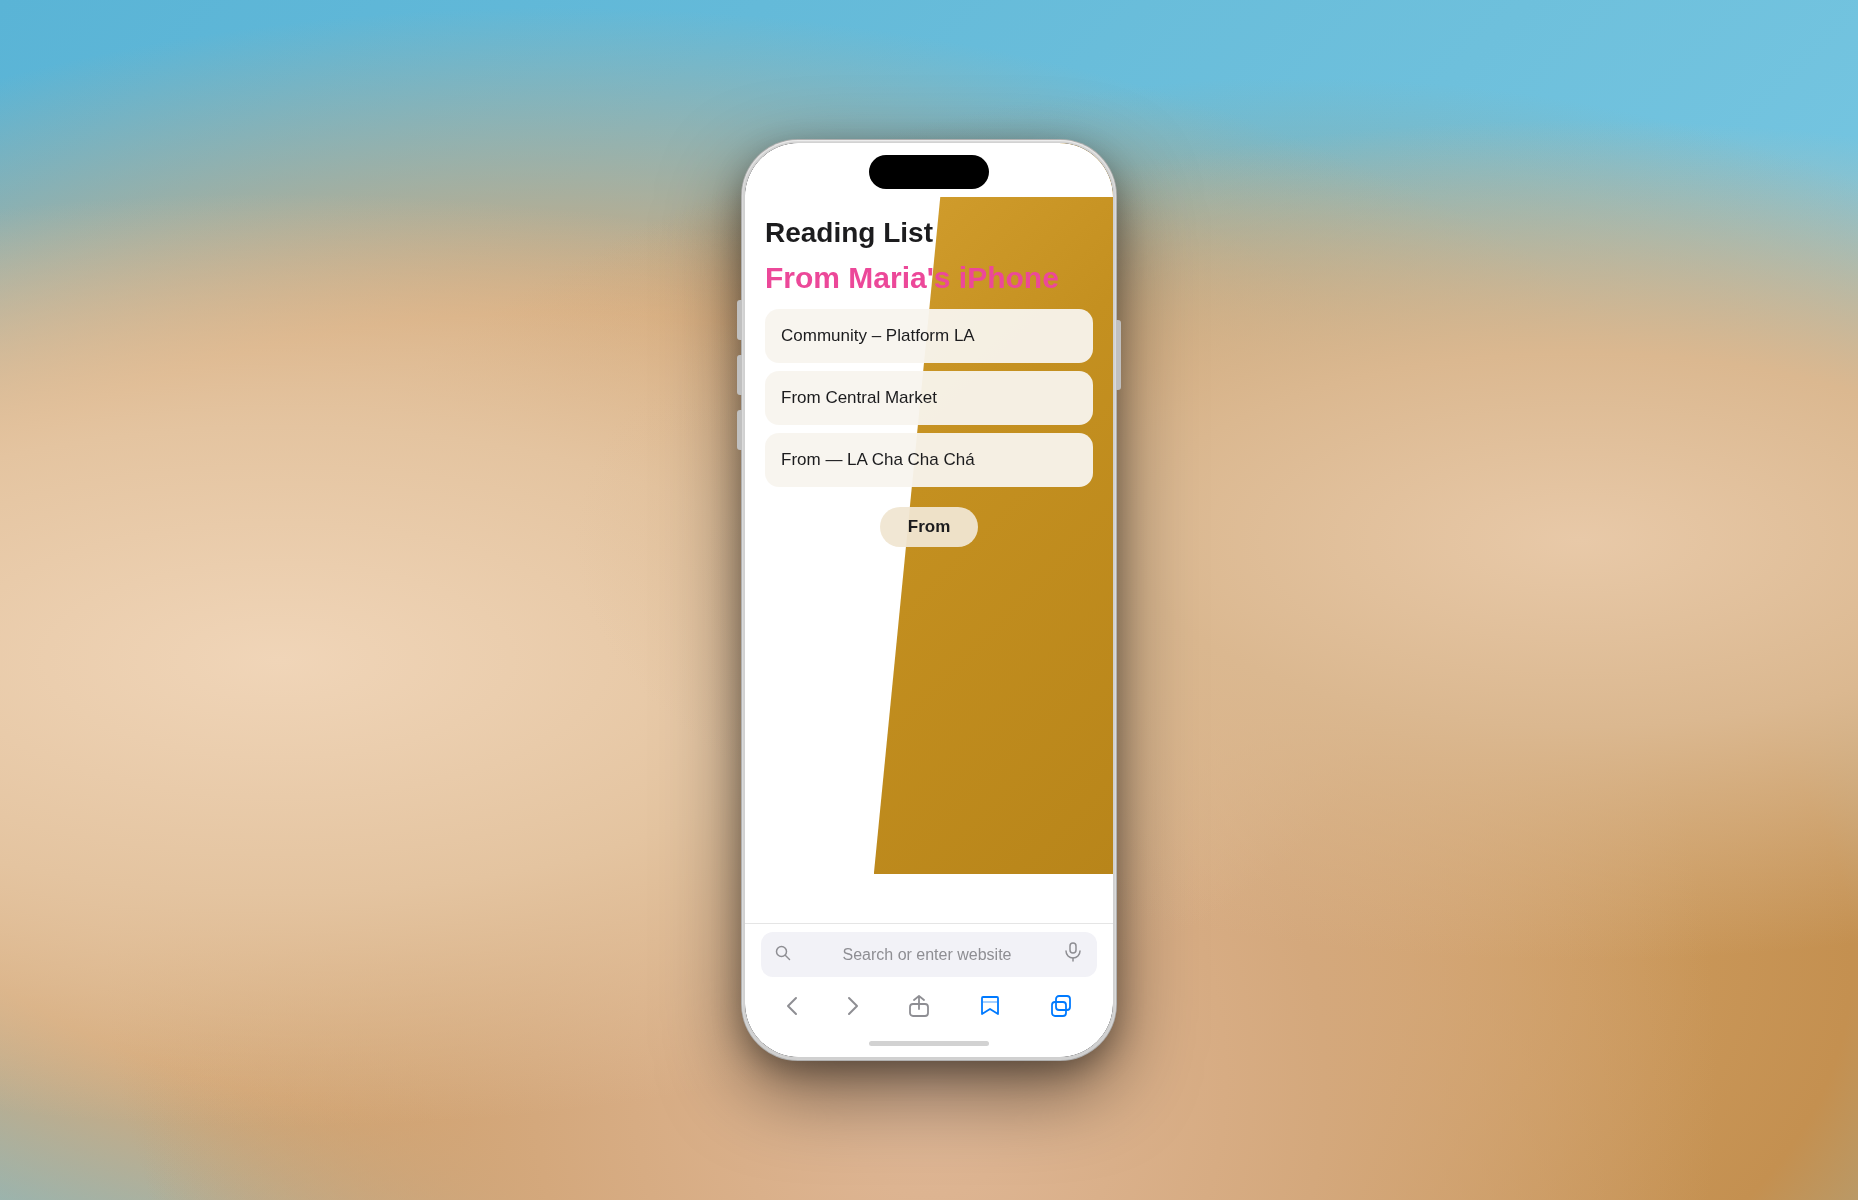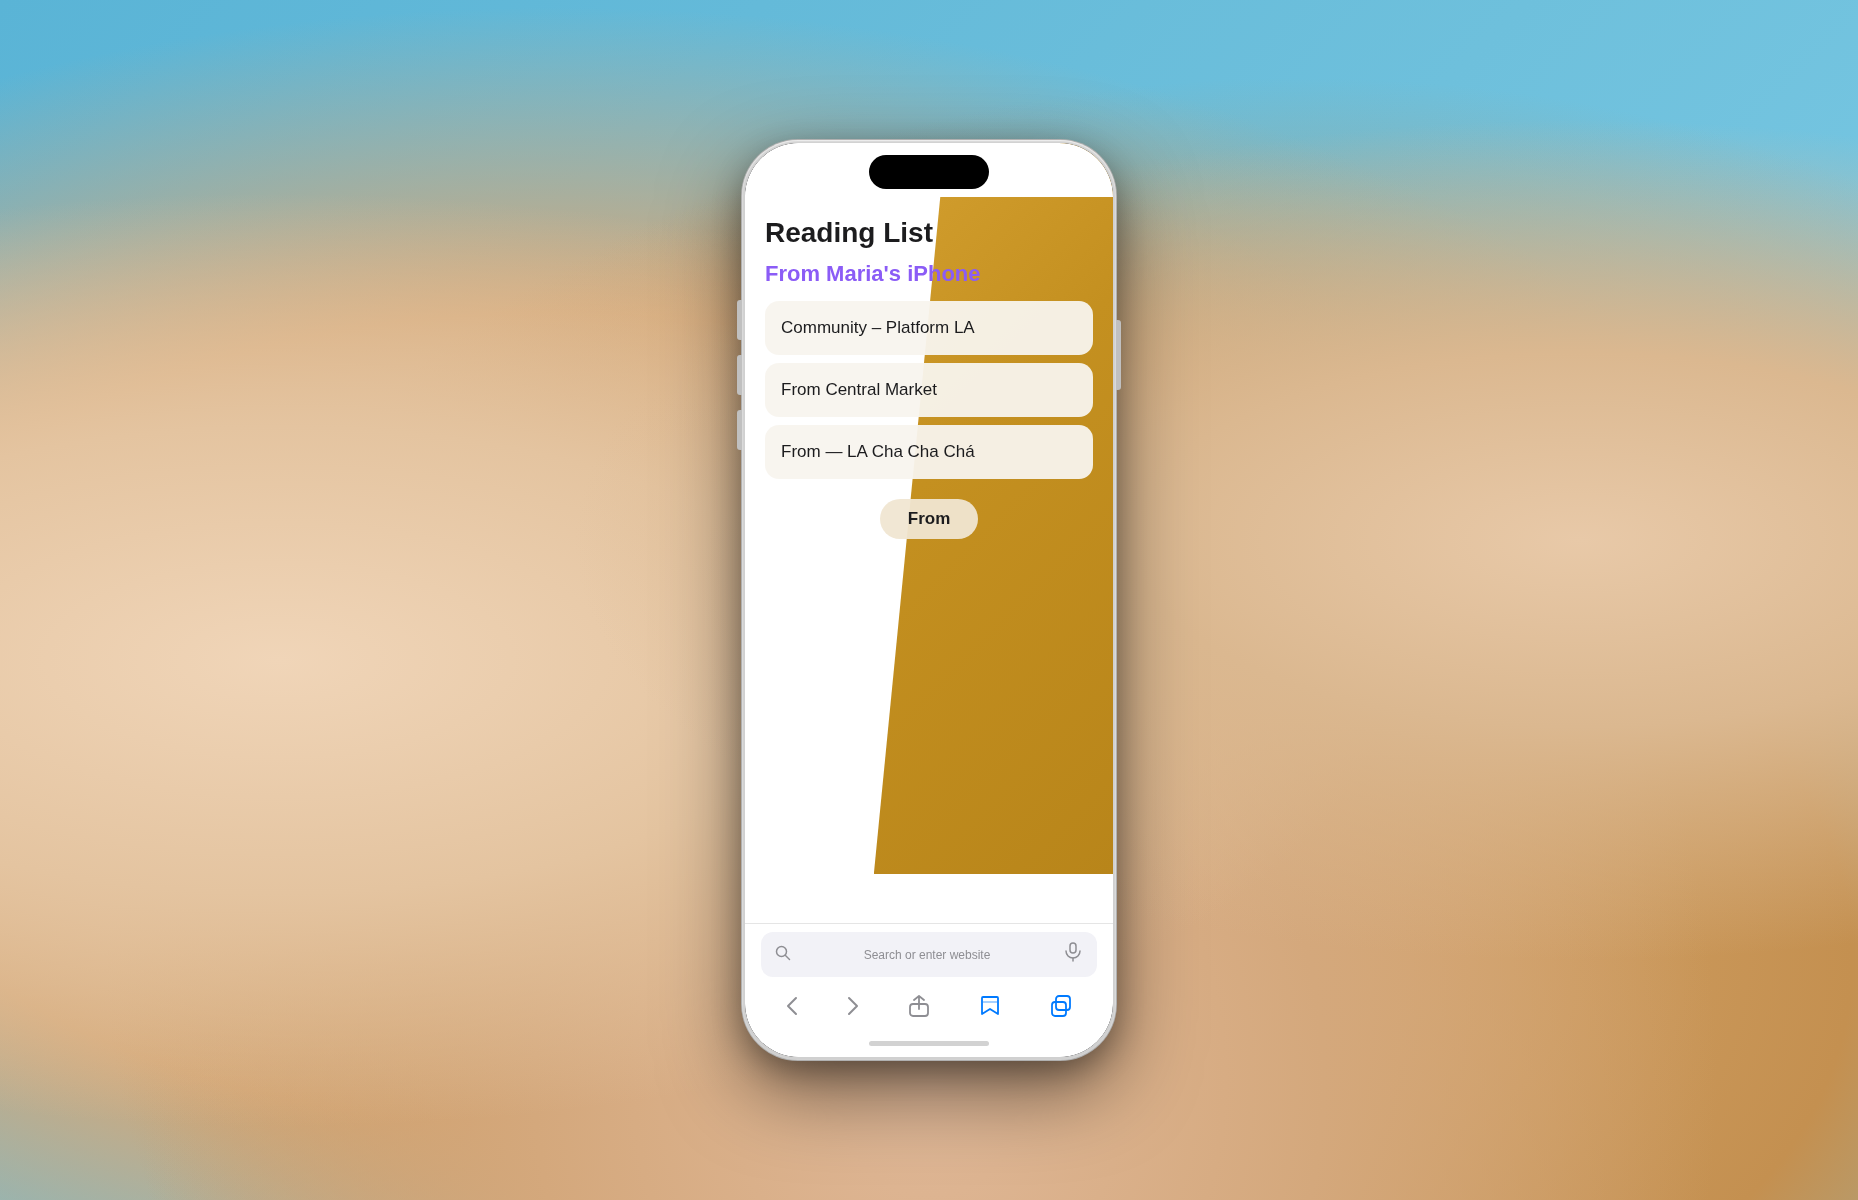--- a/index.html
+++ b/index.html
@@ -171,23 +171,23 @@
       margin-bottom: 24px;
     }
 
     .reading-list-desc {
       font-size: 15px;
       color: #3c3c3e;
       line-height: 1.5;
     }
 
     .section-header {
-      font-size: 22px;
+      font-size: 30px;
       font-weight: 700;
-      color: #8b5cf6;
+      color: #ec4899;
       margin-bottom: 14px;
     }
 
     .list-items {
       display: flex;
       flex-direction: column;
       gap: 8px;
       margin-bottom: 20px;
     }
 
@@ -238,21 +238,21 @@
     }
 
     .search-icon-svg {
       color: #8e8e93;
       font-size: 16px;
       flex-shrink: 0;
     }
 
     .search-placeholder {
       flex: 1;
-      font-size: 12px;
+      font-size: 16px;
       color: #8e8e93;
       text-align: center;
     }
 
     .mic-icon {
       color: #8e8e93;
       font-size: 18px;
       flex-shrink: 0;
     }
 

